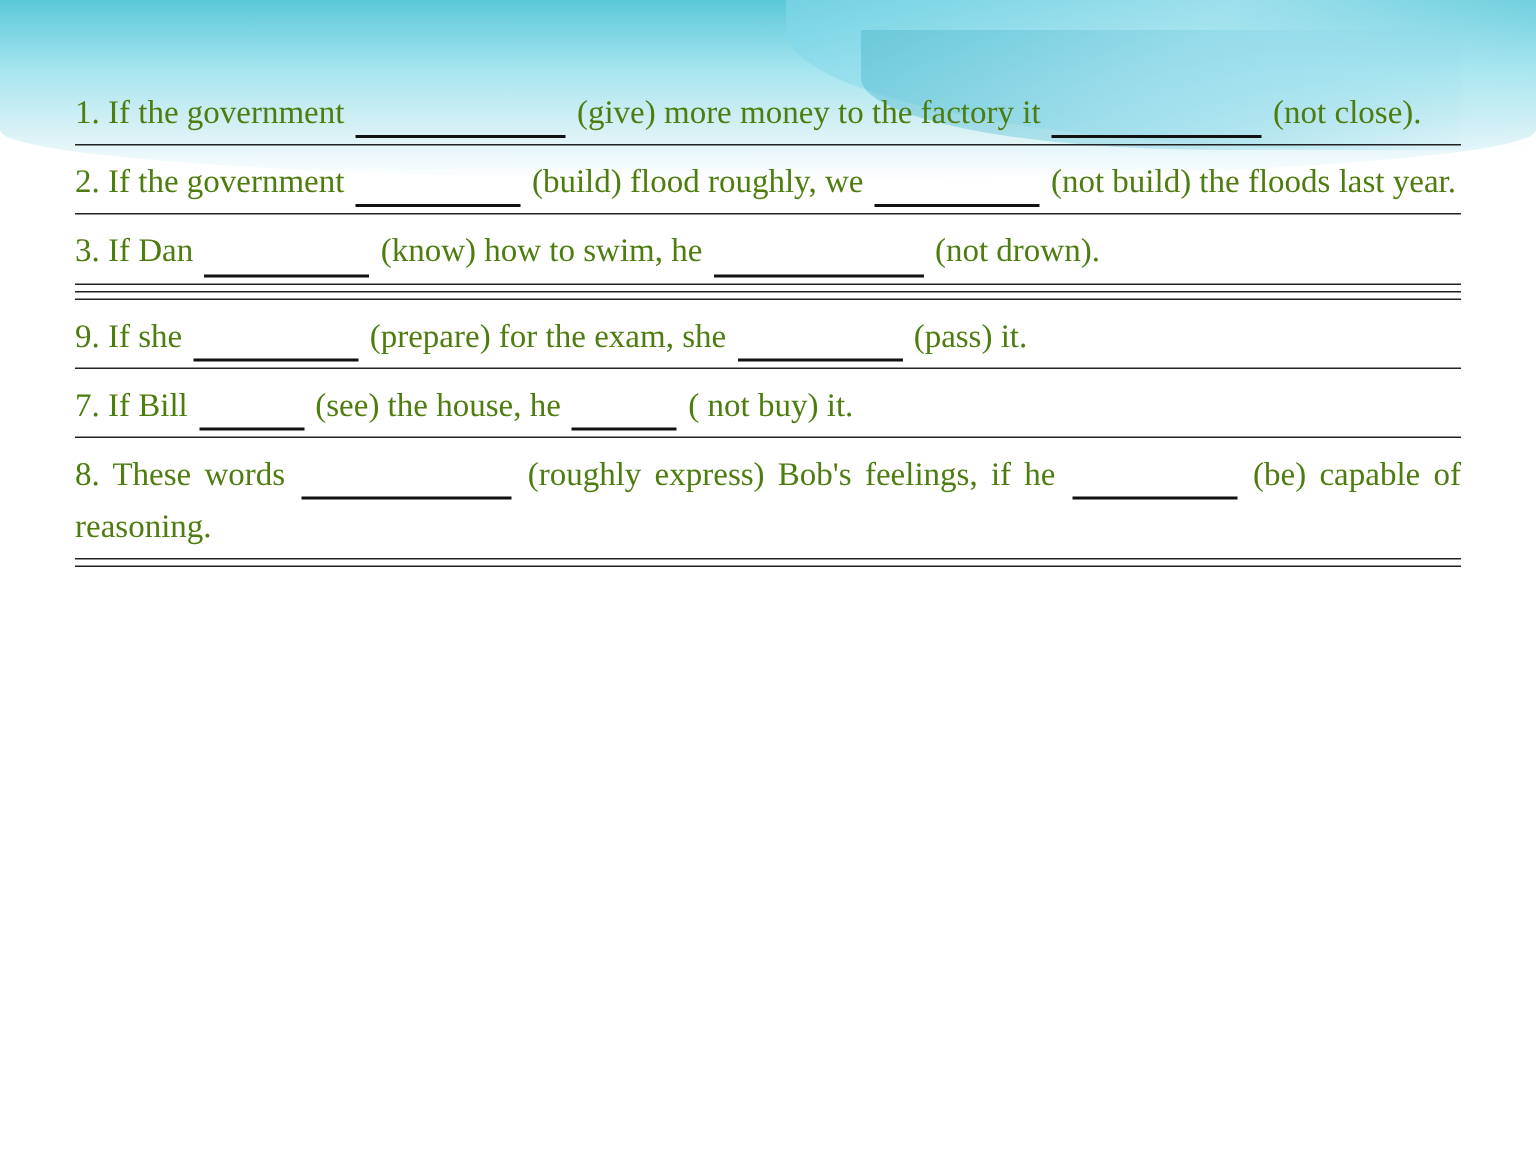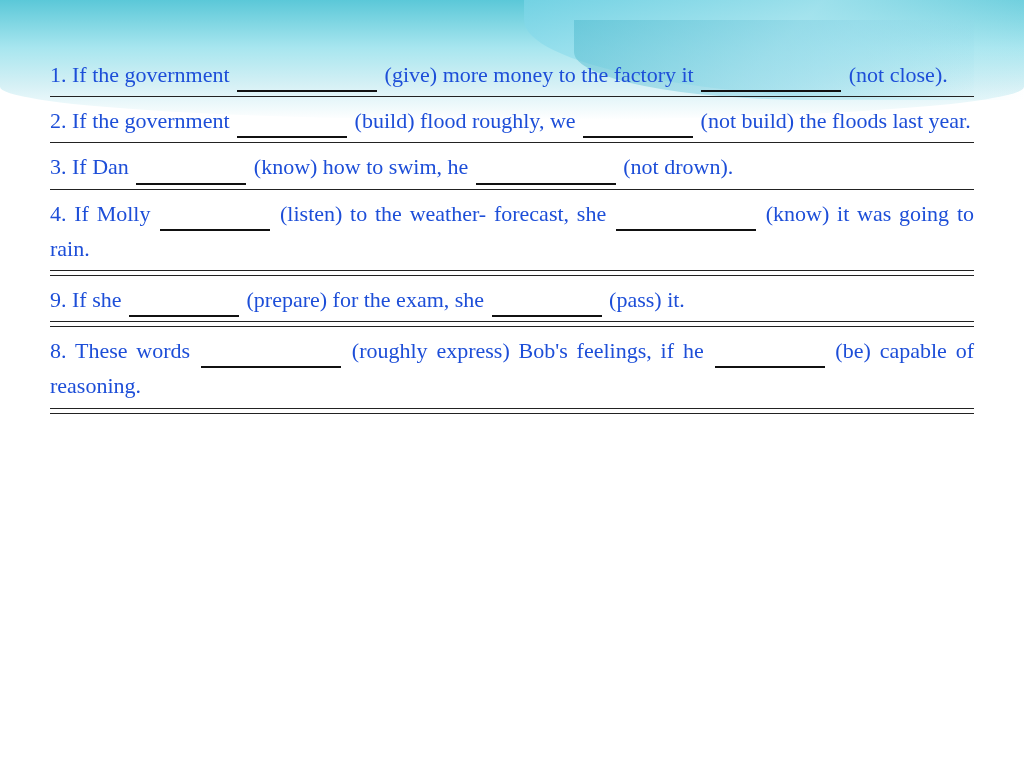--- a/index.html
+++ b/index.html
@@ -57,21 +57,21 @@
       border-radius: 0 0 0 60%;
       opacity: 0.5;
     }
 
     .content {
       position: relative;
       z-index: 1;
       padding: 55px 50px 20px 50px;
       font-size: 22px;
       line-height: 1.6;
-      color: #1d4ed8;
+      color: #4d7c0f;
     }
 
     .exercise-line {
       margin-bottom: 4px;
       text-align: justify;
     }
 
     .blank {
       display: inline-block;
       border-bottom: 2px solid #111;
@@ -112,35 +112,35 @@
   </div>
 
   <hr class="separator">
 
   <div class="exercise-line">
     <span>3. If Dan </span><span class="blank blank-medium">&nbsp;</span><span> (know) how to swim, he </span><span class="blank blank-long">&nbsp;</span><span> (not drown).</span>
   </div>
 
   <hr class="separator">
 
-  <div class="exercise-line">
-    <span>4.  If  Molly  </span><span class="blank blank-medium">&nbsp;</span><span>  (listen)  to  the  weather-  forecast,  she  </span><span class="blank blank-long">&nbsp;</span><span> (know) it was going to rain.</span>
-  </div>
 
   <hr class="separator">
 
 
   <hr class="separator">
 
   <div class="exercise-line">
     <span>9. If she </span><span class="blank blank-medium">&nbsp;</span><span> (prepare) for the exam, she </span><span class="blank blank-medium">&nbsp;</span><span> (pass) it.</span>
   </div>
 
   <hr class="separator">
 
+  <div class="exercise-line">
+    <span>7. If Bill </span><span class="blank blank-short">&nbsp;</span><span> (see) the house, he </span><span class="blank blank-short">&nbsp;</span><span> ( not buy) it.</span>
+  </div>
 
   <hr class="separator">
 
   <div class="exercise-line">
     <span>8.  These words </span><span class="blank blank-long">&nbsp;</span><span> (roughly express) Bob's feelings, if he </span><span class="blank blank-medium">&nbsp;</span><span> (be) capable of reasoning.</span>
   </div>
 
   <hr class="separator">
 
 

